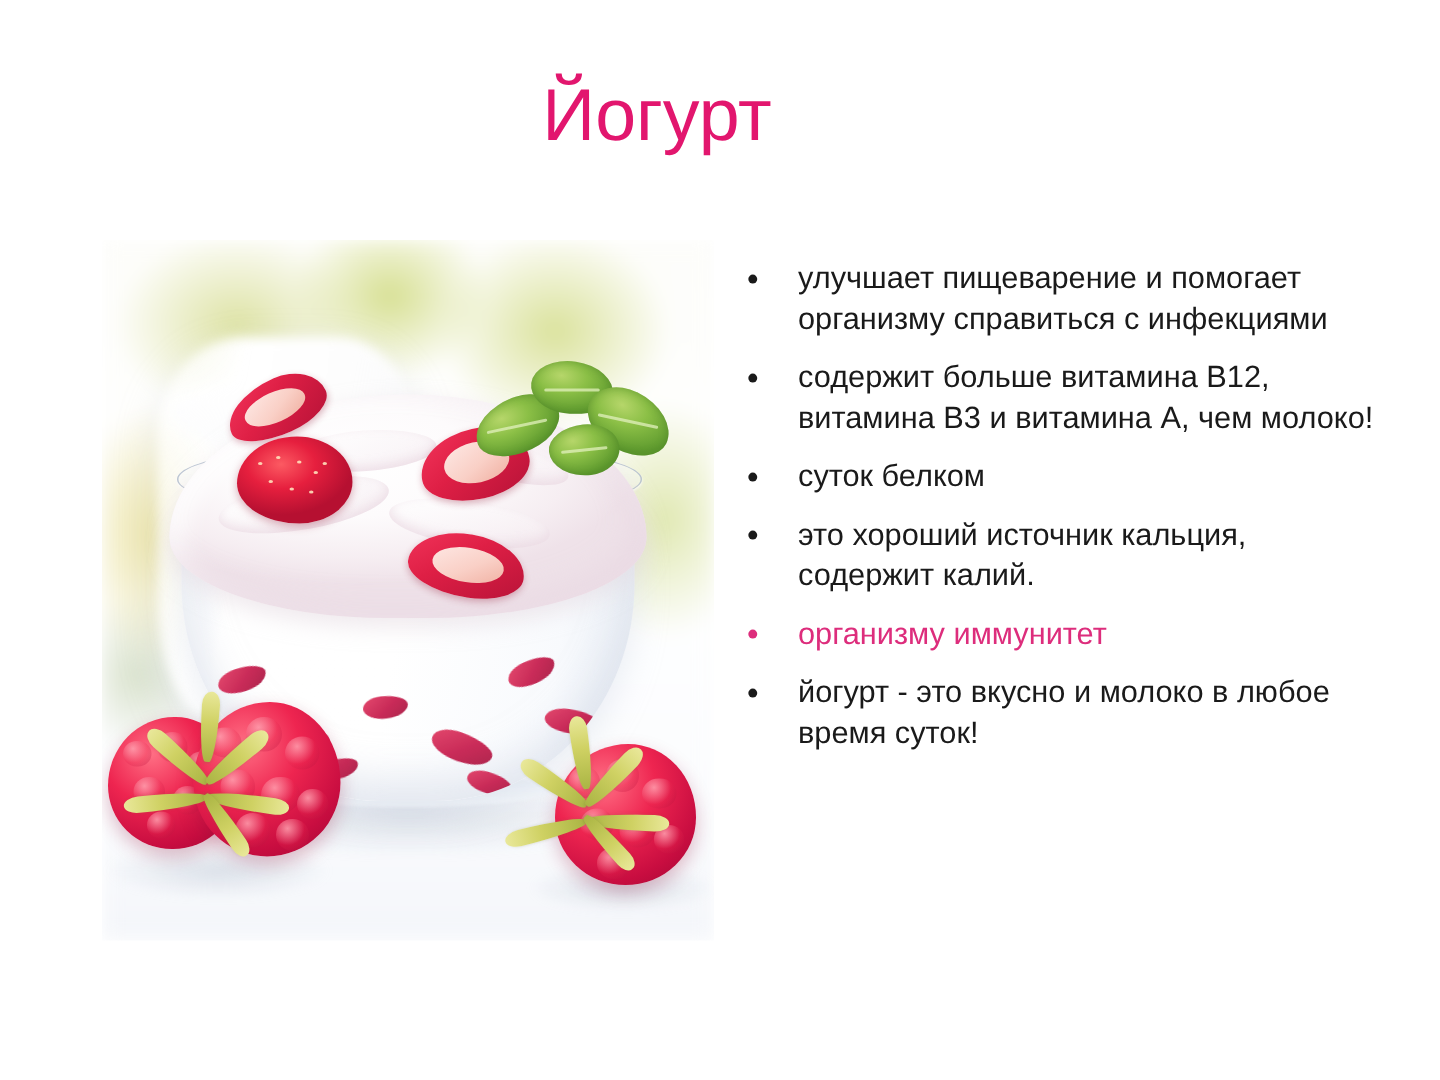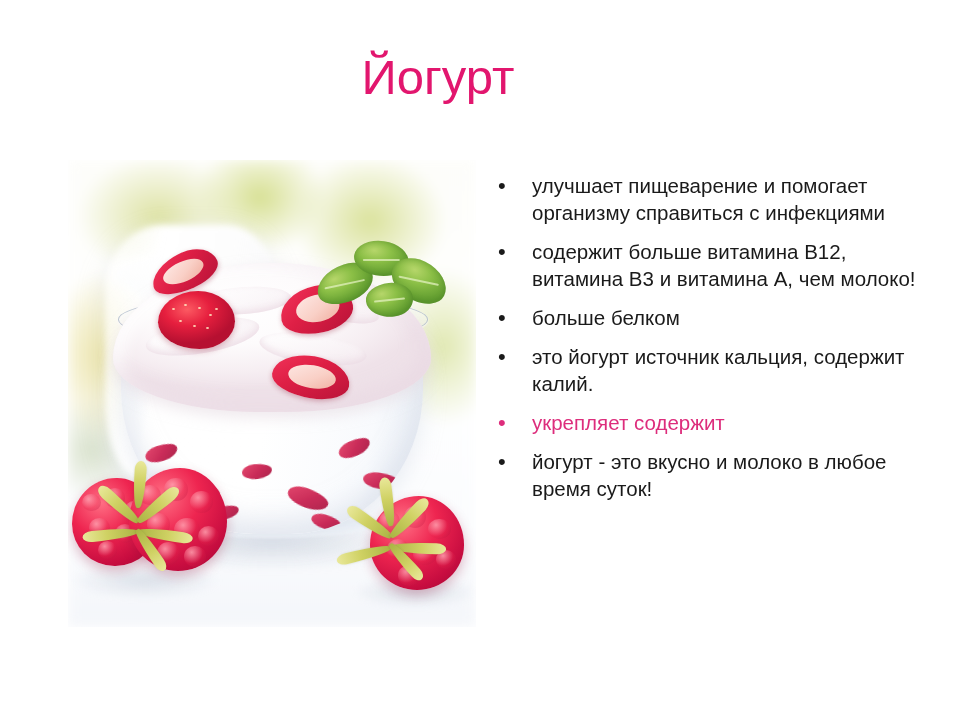--- a/index.html
+++ b/index.html
@@ -434,29 +434,29 @@
       <div class="bullet-row">
         <span class="bullet-dot">•</span>
         <span class="bullet-text">улучшает пищеварение и помогает организму справиться с инфекциями</span>
       </div>
       <div class="bullet-row">
         <span class="bullet-dot">•</span>
         <span class="bullet-text">содержит больше витамина В12, витамина В3 и витамина А, чем молоко!</span>
       </div>
       <div class="bullet-row">
         <span class="bullet-dot">•</span>
-        <span class="bullet-text">больше белком</span>
+        <span class="bullet-text">суток белком</span>
       </div>
       <div class="bullet-row">
         <span class="bullet-dot">•</span>
-        <span class="bullet-text">это йогурт источник кальция, содержит калий.</span>
+        <span class="bullet-text">это хороший источник кальция, содержит калий.</span>
       </div>
       <div class="bullet-row accent">
         <span class="bullet-dot">•</span>
-        <span class="bullet-text">укрепляет содержит</span>
+        <span class="bullet-text">организму иммунитет</span>
       </div>
       <div class="bullet-row">
         <span class="bullet-dot">•</span>
         <span class="bullet-text">йогурт - это вкусно и молоко в любое время суток!</span>
       </div>
     </div>
 
 </div>
 
 </body></html>

